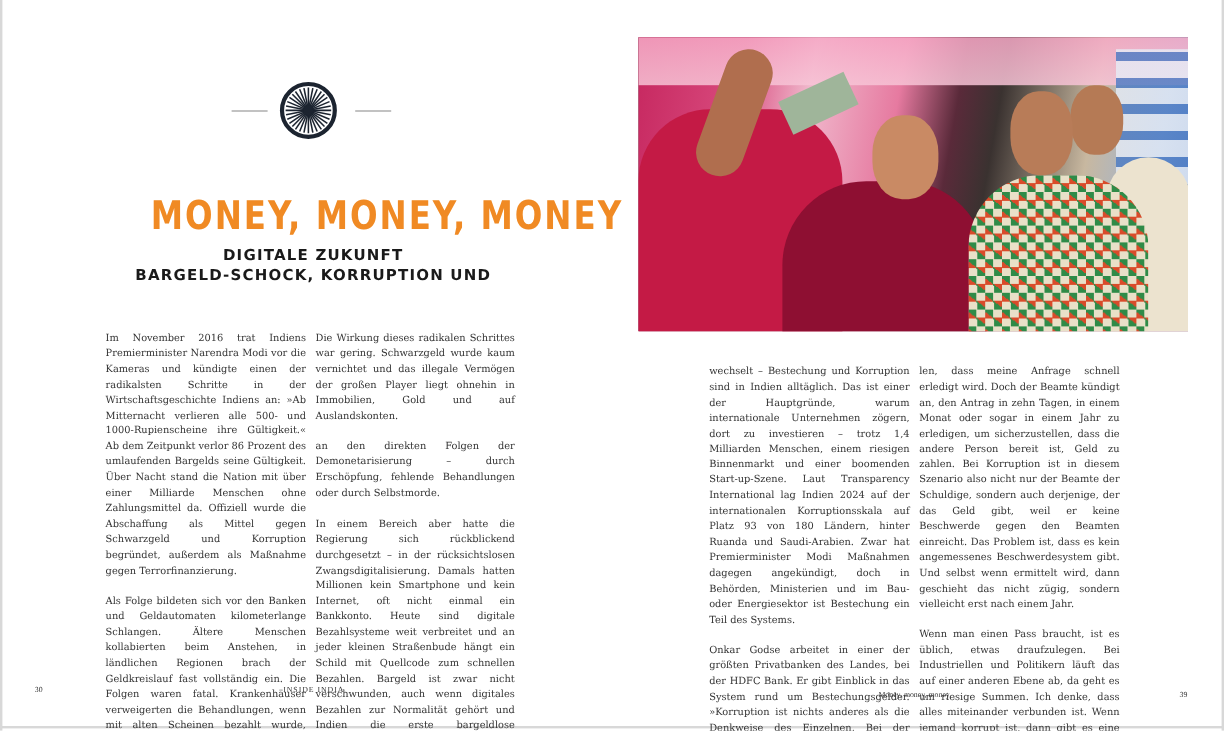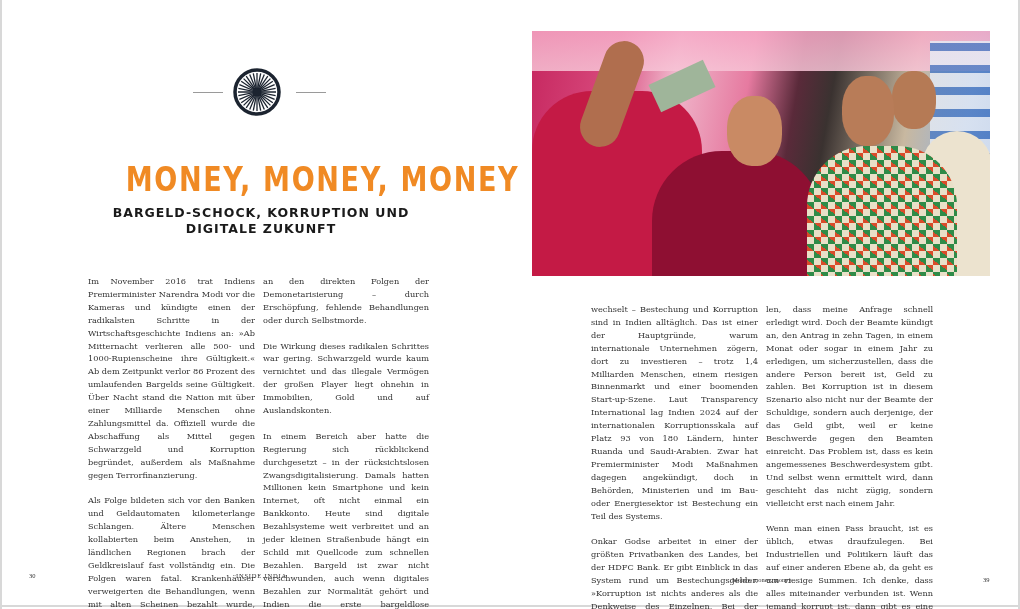--- a/index.html
+++ b/index.html
@@ -73,31 +73,31 @@
       <line x1="9.2" y1="14.2" x2="40.8" y2="35.8"></line>
       <line x1="9.2" y1="35.8" x2="40.8" y2="14.2"></line>
     </g>
     <circle cx="25" cy="25" r="4" fill="#1c2430"></circle>
   </svg>
   <div class="line r"></div>
 </div>
 
 <div class="title">MONEY, MONEY, MONEY</div>
 <div class="subtitle">
+  <div>DIGITALE ZUKUNFT</div>
   <div>BARGELD-SCHOCK, KORRUPTION UND</div>
-  <div>DIGITALE ZUKUNFT</div>
 </div>
 
 <div class="col c1">
   <p>Im November 2016 trat Indiens Premierminister Narendra Modi vor die Kameras und kündigte einen der radikalsten Schritte in der Wirtschaftsgeschichte Indiens an: »Ab Mitternacht verlieren alle 500- und 1000-Rupienscheine ihre Gültigkeit.« Ab dem Zeitpunkt verlor 86 Prozent des umlaufenden Bargelds seine Gültigkeit. Über Nacht stand die Nation mit über einer Milliarde Menschen ohne Zahlungsmittel da. Offiziell wurde die Abschaffung als Mittel gegen Schwarzgeld und Korruption begründet, außerdem als Maßnahme gegen Terrorfinanzierung.</p>
   <p>Als Folge bildeten sich vor den Banken und Geldautomaten kilometerlange Schlangen. Ältere Menschen kollabierten beim Anstehen, in ländlichen Regionen brach der Geldkreislauf fast vollständig ein. Die Folgen waren fatal. Krankenhäuser verweigerten die Behandlungen, wenn mit alten Scheinen bezahlt wurde, Tagelöhner wurden nicht ausgezahlt, Hochzeiten abgesagt, niemand hatte Bargeld für Einkäufe, und digitale Bezahlung war noch nicht weit verbreitet. Über 100 Menschen starben</p>
 </div>
 <div class="col c2">
+  <p>Die Wirkung dieses radikalen Schrittes war gering. Schwarzgeld wurde kaum vernichtet und das illegale Vermögen der großen Player liegt ohnehin in Immobilien, Gold und auf Auslandskonten.</p>
   <p>an den direkten Folgen der Demonetarisierung – durch Erschöpfung, fehlende Behandlungen oder durch Selbstmorde.</p>
-  <p>Die Wirkung dieses radikalen Schrittes war gering. Schwarzgeld wurde kaum vernichtet und das illegale Vermögen der großen Player liegt ohnehin in Immobilien, Gold und auf Auslandskonten.</p>
   <p>In einem Bereich aber hatte die Regierung sich rückblickend durchgesetzt – in der rücksichtslosen Zwangsdigitalisierung. Damals hatten Millionen kein Smartphone und kein Internet, oft nicht einmal ein Bankkonto. Heute sind digitale Bezahlsysteme weit verbreitet und an jeder kleinen Straßenbude hängt ein Schild mit Quellcode zum schnellen Bezahlen. Bargeld ist zwar nicht verschwunden, auch wenn digitales Bezahlen zur Normalität gehört und Indien die erste bargeldlose Volkswirtschaft werden könnte.</p>
 
 </div>
 
 <div class="folio f-l-num">30</div>
 <div class="folio f-l-run">INSIDE INDIA</div>
 
 <div class="photo" title="Feiernde Menschen in festlicher Kleidung werfen Geldscheine in die Luft">
   <div class="bg"></div>
   <div class="canopy"></div>

